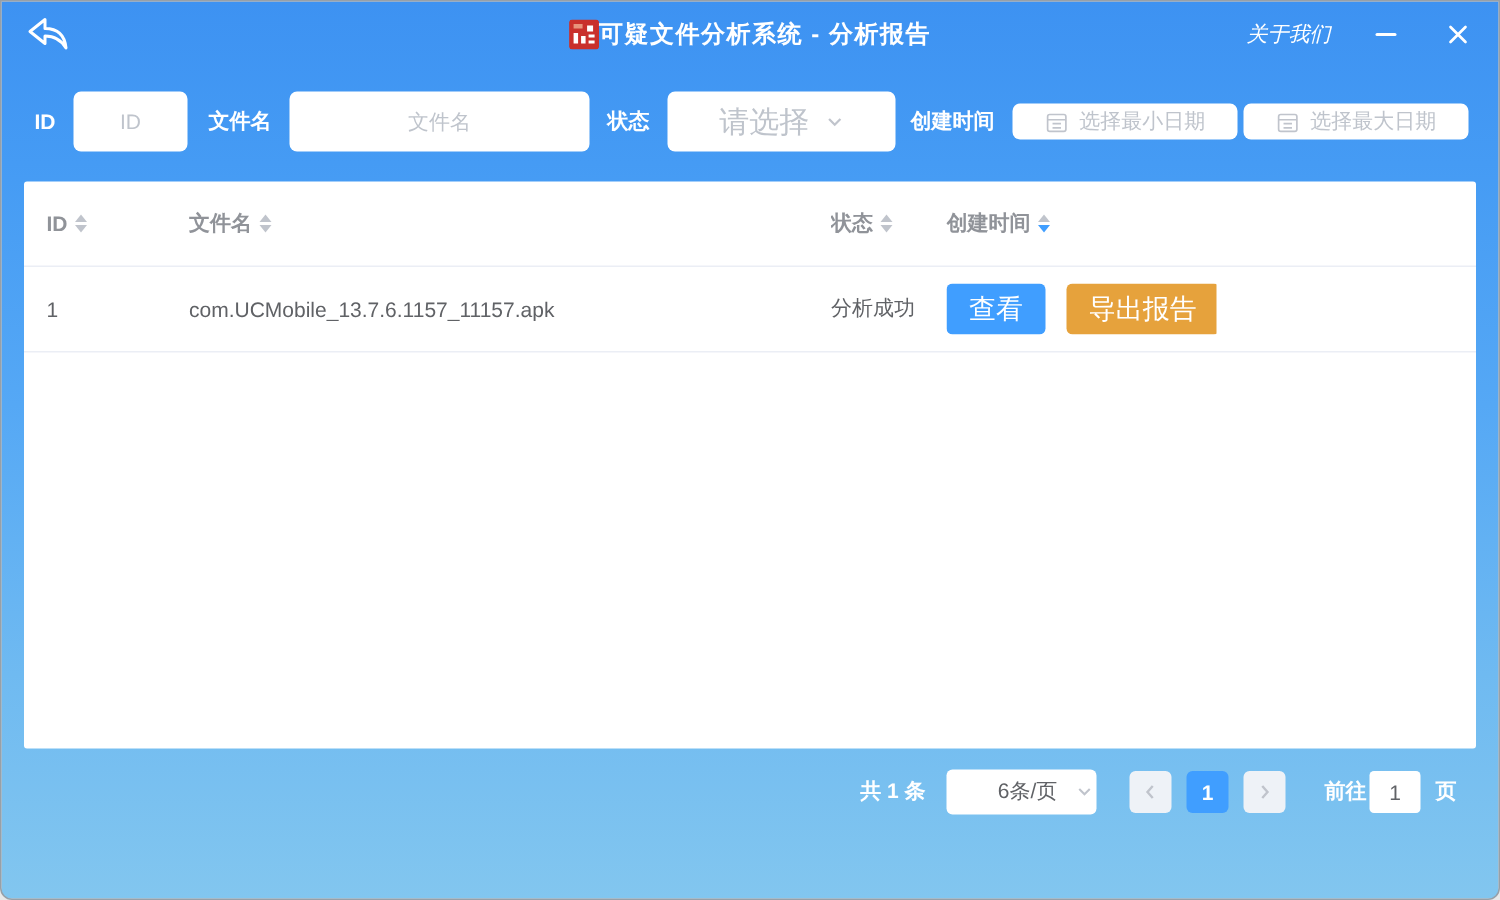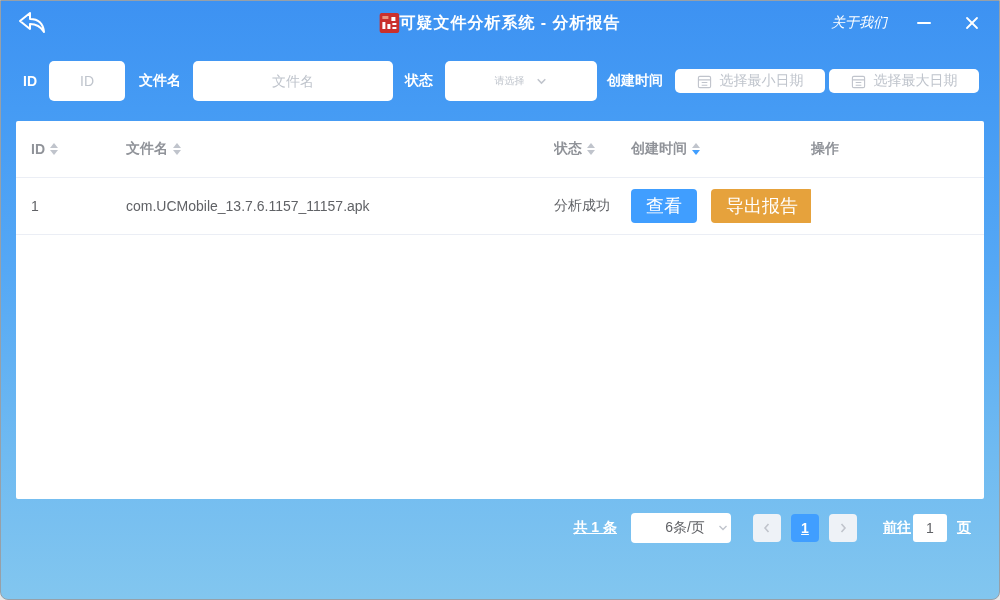--- a/index.html
+++ b/index.html
@@ -28,21 +28,21 @@
   
   .filterbar { display: flex; align-items: center; padding: 16px 0 0 22px; height: 56px; }
   .f-label { color: #ffffff; font-size: 14px; font-weight: bold; white-space: nowrap; }
   .f-input { height: 40px; border: none; outline: none; border-radius: 5px; background: #ffffff;
     font-size: 14px; color: #606266; text-align: center; font-family: inherit; }
   .f-input::placeholder { color: #bfc4cc; opacity: 1; }
   .id-input { width: 76px; margin: 0 14px 0 12px; }
   .name-input { width: 200px; margin: 0 12px 0 12px; }
   .f-select { width: 152px; height: 40px; margin: 0 10px 0 12px; background: #ffffff; border-radius: 5px;
     display: flex; align-items: center; justify-content: center; gap: 10px; cursor: pointer; }
-  .f-select .sel-text { color: #bfc4cc; font-size: 10px; }
+  .f-select .sel-text { color: #bfc4cc; font-size: 20px; }
   .f-date { width: 150px; height: 24px; background: #ffffff; border-radius: 5px;
     display: flex; align-items: center; justify-content: center; gap: 8px; cursor: pointer; }
   .f-date .sel-text { color: #bfc4cc; font-size: 14px; }
   .date-gap { width: 4px; }
   .created-label { margin: 0 12px 0 0; }
 
   
   .table-card { margin: 20px 15px 0 15px; height: 378px; background: #ffffff; border-radius: 2px; overflow: hidden; }
   .t-row { display: grid; grid-template-columns: 95px 428px 77px 180px 1fr; align-items: center;
     padding: 0 15px; height: 57px; border-bottom: 1px solid #ebeef5; }
@@ -58,21 +58,21 @@
     border-top: 5px solid #c0c4cc; }
   .sorted-desc .caret-down { border-top-color: #409EFF; }
 
   .action-btn { display: inline-block; border: none; border-radius: 4px; color: #ffffff; font-size: 18px;
     font-family: inherit; padding: 8px 15px; cursor: pointer; line-height: 1; }
   .btn-view { background: #409EFF; }
   .btn-export { background: #E6A23C; margin-left: 10px; }
 
   
   .footer { display: flex; align-items: center; justify-content: flex-end; padding: 14px 28px 0 0;
-    color: #ffffff; font-size: 14px; font-weight: bold; text-decoration: underline; }
+    color: #ffffff; font-size: 14px; font-weight: bold; }
   .total-text { margin-right: 14px; }
   .size-select { width: 100px; height: 30px; background: #ffffff; border-radius: 4px; color: #606266;
     font-weight: normal; display: flex; align-items: center; justify-content: center; gap: 12px;
     margin-right: 22px; cursor: pointer; padding-left: 32px; }
   .pager { display: flex; align-items: center; gap: 10px; }
   .page-btn { width: 28px; height: 28px; border-radius: 4px; background: #eef2f7;
     display: flex; align-items: center; justify-content: center; cursor: pointer; }
   .page-num { width: 28px; height: 28px; border-radius: 4px; background: #409EFF; color: #ffffff;
     display: flex; align-items: center; justify-content: center; font-weight: bold; cursor: pointer; }
   .goto-label { margin: 0 2px 0 26px; }
@@ -179,23 +179,20 @@
             <i class="caret-down"></i>
           </span>
       </div>
       <div class="cell sorted-desc">
         <span>创建时间</span>
         <span class="caret-group">
             <i class="caret-up"></i>
             <i class="caret-down"></i>
           </span>
       </div>
-      <div class="cell">
-        <span>操作</span>
-      </div>
     </div>
 
     <div class="t-row t-body-row">
       <div class="cell">1</div>
       <div class="cell">com.UCMobile_13.7.6.1157_11157.apk</div>
       <div class="cell">分析成功</div>
       <div class="cell">
         <button class="action-btn btn-view">查看</button>
         <button class="action-btn btn-export">导出报告</button>
       </div>

